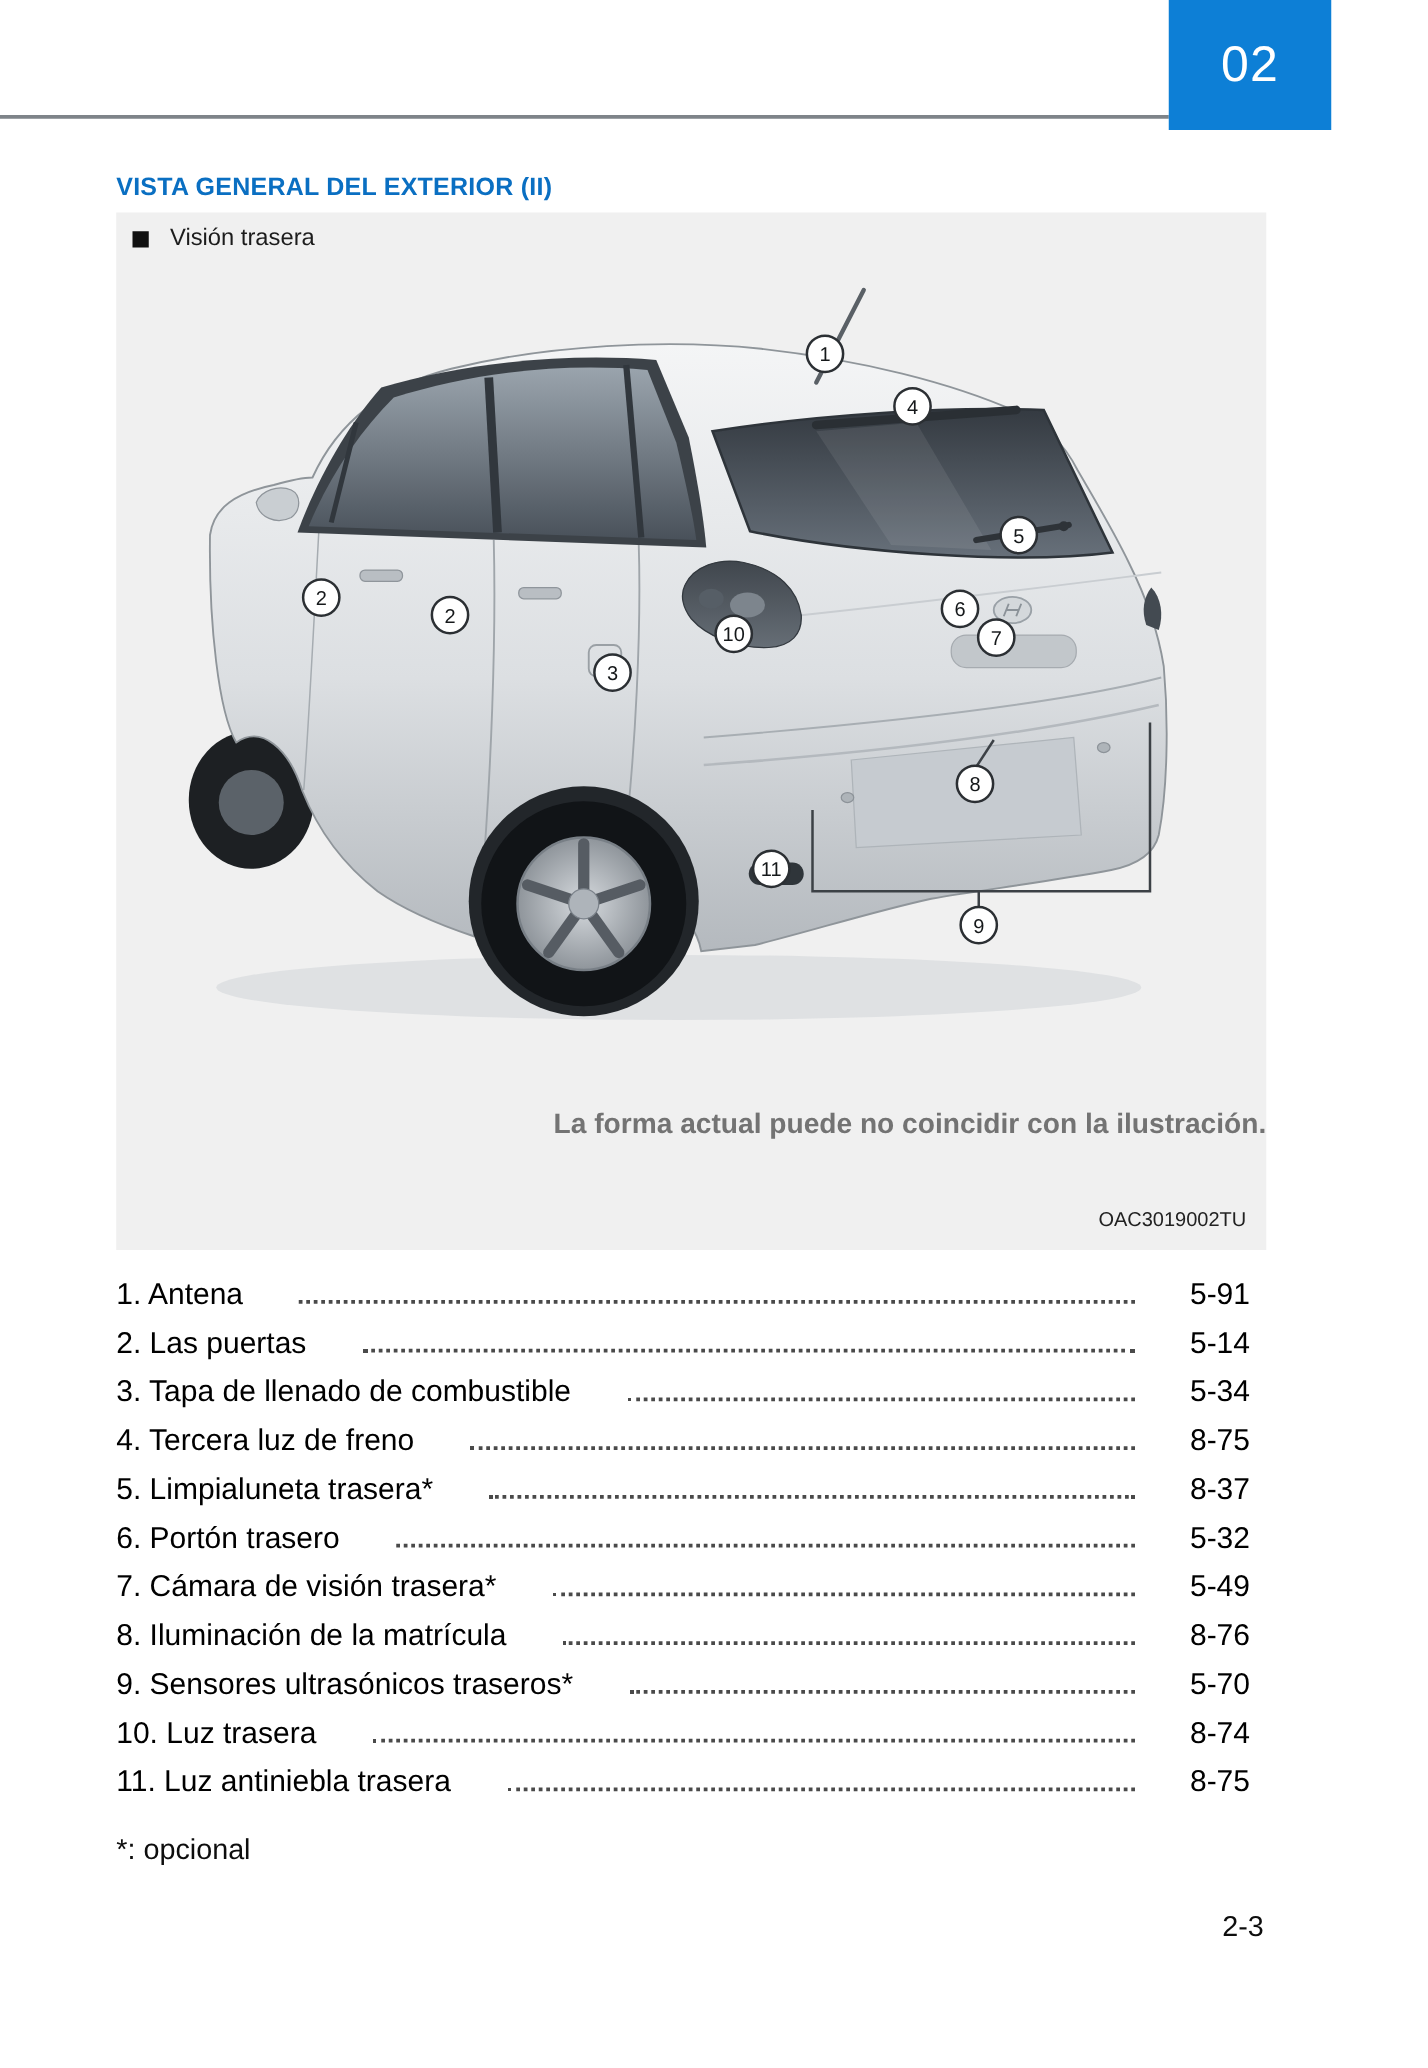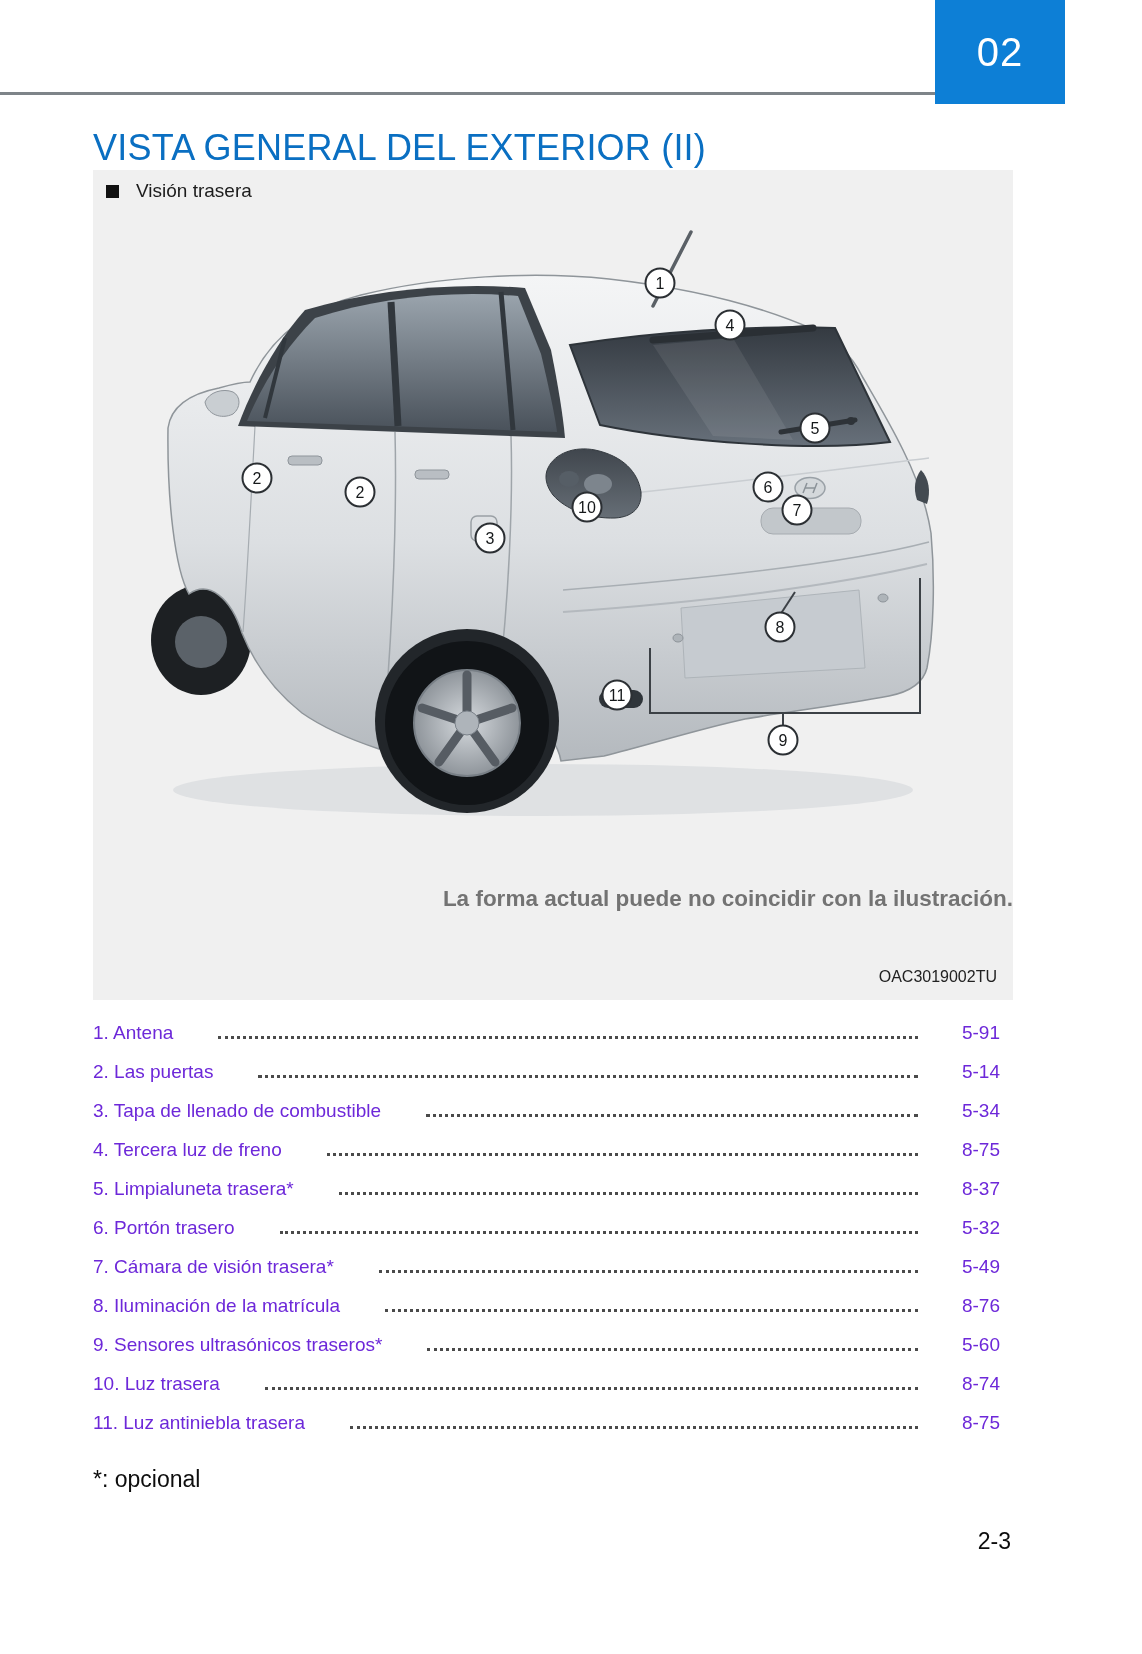--- a/index.html
+++ b/index.html
@@ -13,42 +13,42 @@
 
   
   .header-rule { position:absolute; left:0; top:92px; width:935px; height:3px; background:#7e8489; }
   .chapter-badge {
     position:absolute; left:935px; top:0; width:130px; height:104px;
     background:#0d7fd6; color:#ffffff;
     display:flex; align-items:center; justify-content:center;
     font-size:40px; font-weight:400; letter-spacing:1px;
   }
   .page-title {
-    position:absolute; left:93px; top:127px;
-    font-size:36px; font-weight:normal; color:#0a6fc2; letter-spacing:0.2px;
+    position:absolute; left:93px; top:139px;
+    font-size:20px; font-weight:bold; color:#0a6fc2; letter-spacing:0.2px;
   }
 
   
   .figure { position:absolute; left:93px; top:170px; width:920px; height:830px; background:#f0f0f0; }
   .figure-label { position:absolute; top:10px; left:13px; display:flex; align-items:center; gap:17px; font-size:19px; color:#1c1c1c; z-index:3; }
   .figure-bullet { width:13px; height:13px; background:#111; display:inline-block; }
   .figure-caption {
     position:absolute; top:716px; left:0; width:100%;
     text-align:right; font-weight:bold; font-size:22.5px; color:#737373; z-index:3;
   }
   .figure-code { position:absolute; top:798px; right:16px; font-size:16px; color:#222; z-index:3; }
   svg.car { position:absolute; left:0; top:0; width:920px; height:830px; }
 
   .callout-circle { fill:#ffffff; stroke:#2b2f33; stroke-width:2; }
   .callout-text { font-family:"Liberation Sans",sans-serif; font-size:16px; fill:#15181a; text-anchor:middle; }
   .leader { stroke:#3c4146; stroke-width:2; fill:none; }
 
   
   .toc { position:absolute; left:93px; top:1022px; width:907px; }
-  .toc-row { display:flex; align-items:baseline; height:39px; font-size:19px; color:#6d28d9;gap:39px; }
+  .toc-row { display:flex; align-items:baseline; height:39px; font-size:24px; color:#000000;gap:39px; }
   .toc-label { white-space:nowrap; }
   .toc-dots { flex:1; border-bottom:3px dotted #4a4a4a; margin:0 5px 5px 6px; min-width:20px; }
   .toc-page { white-space:nowrap; }
 
   .footnote { position:absolute; left:93px; top:1466px; font-size:23px; color:#0d0d0d; }
   .page-number { position:absolute; left:104px; top:1528px; width:907px; text-align:right; font-size:23px; color:#0d0d0d; }
 </style>
 </head>
 <body>
 
@@ -282,21 +282,21 @@
     <span class="toc-page">5-49</span>
   </div>
   <div class="toc-row">
     <span class="toc-label">8. Iluminación de la matrícula</span>
     <span class="toc-dots"></span>
     <span class="toc-page">8-76</span>
   </div>
   <div class="toc-row">
     <span class="toc-label">9. Sensores ultrasónicos traseros*</span>
     <span class="toc-dots"></span>
-    <span class="toc-page">5-60</span>
+    <span class="toc-page">5-70</span>
   </div>
   <div class="toc-row">
     <span class="toc-label">10. Luz trasera</span>
     <span class="toc-dots"></span>
     <span class="toc-page">8-74</span>
   </div>
   <div class="toc-row">
     <span class="toc-label">11. Luz antiniebla trasera</span>
     <span class="toc-dots"></span>
     <span class="toc-page">8-75</span>

